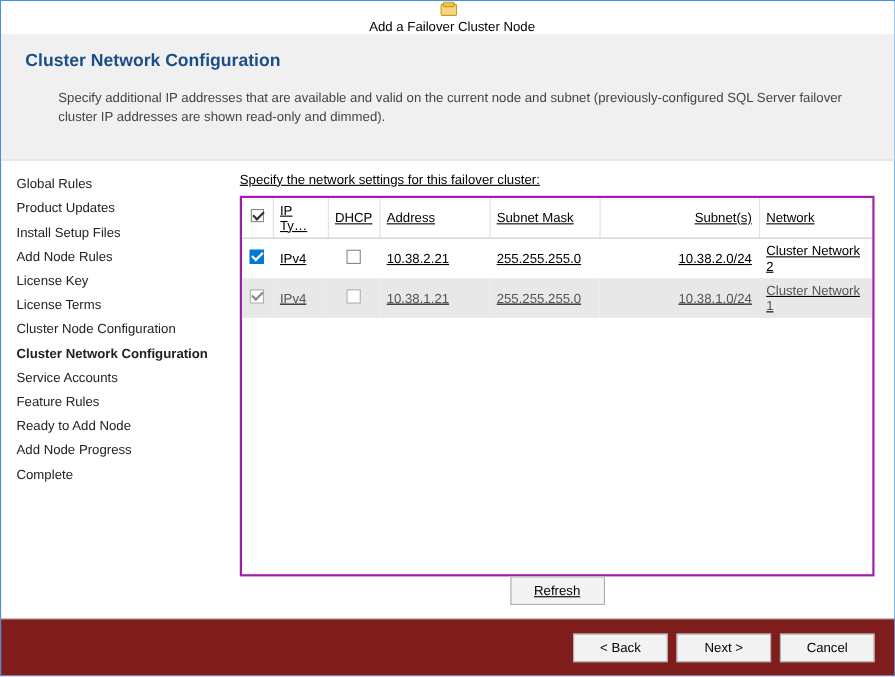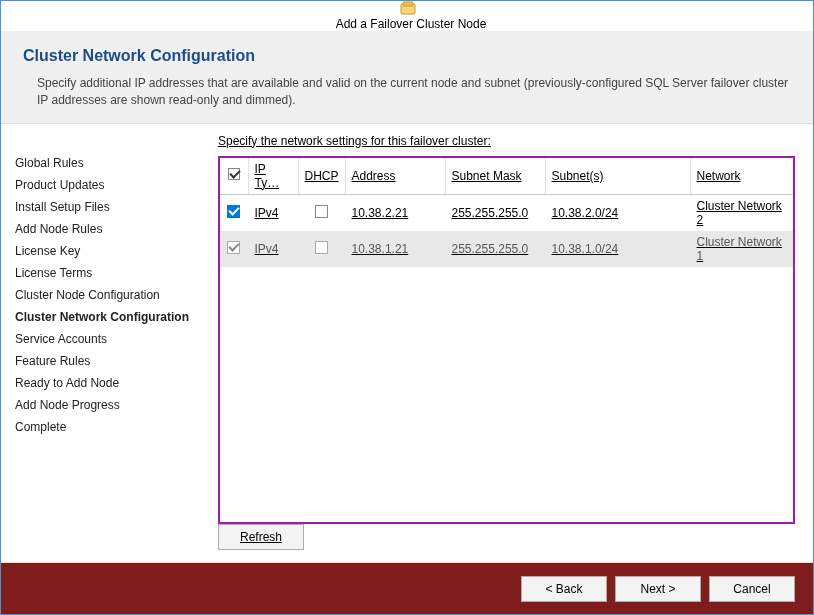--- a/index.html
+++ b/index.html
@@ -4,23 +4,23 @@
 <style>
   * { box-sizing: border-box; }
   html, body { margin: 0; padding: 0; font-family: "Segoe UI", Tahoma, sans-serif; font-size: 12px; background: #fff; color: #000; }
   .window { width: 814px; height: 615px; border: 1px solid #4a90d9; display: flex; flex-direction: column; background: #fff; }
   .titlebar { height: 30px; display: flex; align-items: center; padding: 0 0 0 8px; background: #fff; flex-direction: column; }
   .titlebar .icon { width: 16px; height: 16px; margin-right: 6px; display: flex; align-items: center; justify-content: center; }
   .titlebar .title { flex: 1; font-size: 12px; }
   .titlebar .winbtn { width: 46px; height: 30px; display: flex; align-items: center; justify-content: center; }
   .header-area { background: #f0f0f0; padding: 16px 22px 14px 22px; border-bottom: 1px solid #ddd; }
   .header-area h1 { margin: 0 0 10px 0; font-size: 16px; font-weight: 600; color: #1a4e8a; }
-  .header-area p { margin: 0; font-size: 12px; color: #444; line-height: 1.4; padding-left: 14px; }
+  .header-area p { margin: 16px; font-size: 12px; color: #444; line-height: 1.4; padding-left: 14px; }
   .body { flex: 1; display: flex; overflow: hidden; }
-  .sidebar { width: 205px; padding: 10px 0 10px 14px; border-right: none; margin-top: 18px; }
+  .sidebar { width: 205px; padding: 10px 0 10px 14px; border-right: none; }
   .sidebar .item { padding: 4px 0; font-size: 12px; color: #222; cursor: default; }
   .sidebar .item.active { font-weight: 700; }
   .main { flex: 1; padding: 10px 18px 12px 12px; display: flex; flex-direction: column; text-decoration: underline; }
   .instr { font-size: 12px; margin-bottom: 8px; }
   .grid { border: 2px solid #a21caf; flex: 1; overflow: hidden; background: #fff; }
   table { width: 100%; border-collapse: collapse; font-size: 12px; }
   thead th { background: #fff; border-bottom: 1px solid #c8c8c8; border-right: 1px solid #e0e0e0; text-align: left; padding: 4px 6px; font-weight: 400; }
   thead th:last-child { border-right: none; }
   tbody td { padding: 4px 6px; border-right: 1px solid transparent; }
   tbody tr.row1 td { background: #fff; }
@@ -30,22 +30,22 @@
   .cb.hi { background: #0078d7; border-color: #0078d7; }
   .cb.hi.checked::after { border-color: #fff; }
   .cb.dim { border-color: #aaa; }
   .cb.dim.checked::after { border-color: #888; }
   .cb.small { width: 12px; height: 12px; }
   .col-check { width: 28px; text-align: center; }
   .col-iptype { width: 50px; }
   .col-dhcp { width: 46px; text-align: center; }
   .col-addr { width: 100px; margin-left: 44px; }
   .col-mask { width: 100px; }
-  .col-subnet { width: 145px; }
-  .refresh-row { display: flex; justify-content: flex-start; margin-top: 0; }
+  .col-subnet { width: 145px; text-align: right; }
+  .refresh-row { display: flex; justify-content: center; margin-top: 0; }
   .btn { min-width: 86px; height: 26px; border: 1px solid #adadad; background: #f3f3f3; font-size: 12px; display: inline-flex; align-items: center; justify-content: center; padding: 0 12px; cursor: default; }
   .footer { height: 52px; border-top: 1px solid #ddd; background: #7f1d1d; display: flex; align-items: center; justify-content: flex-end; padding: 0 18px; gap: 8px; }
 </style>
 </head>
 <body>
 
 <div class="window">
 
   <div class="titlebar">
     <span class="icon">

